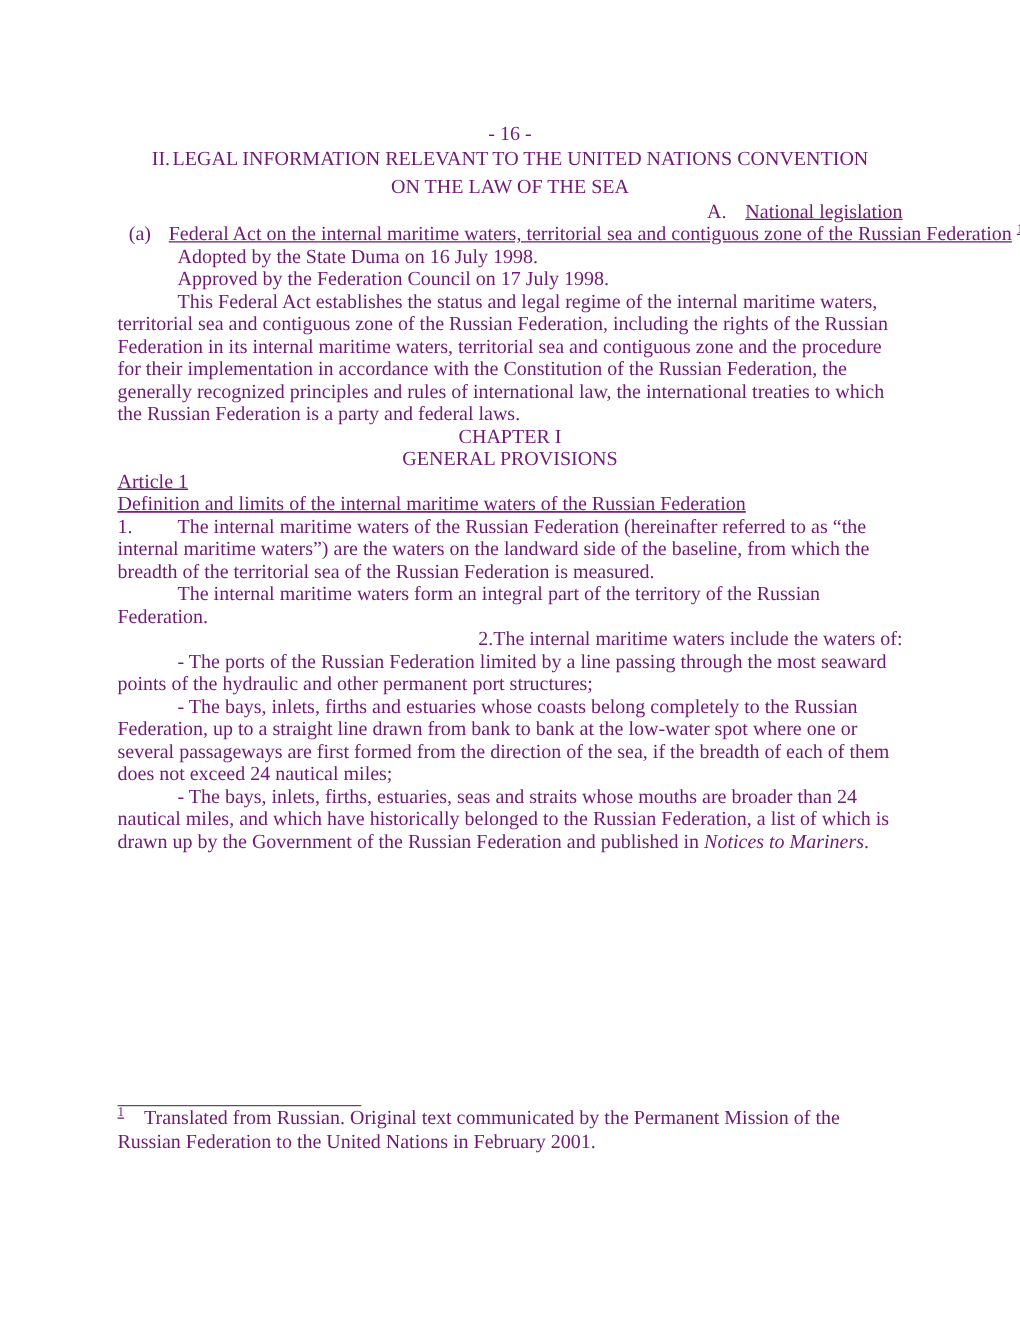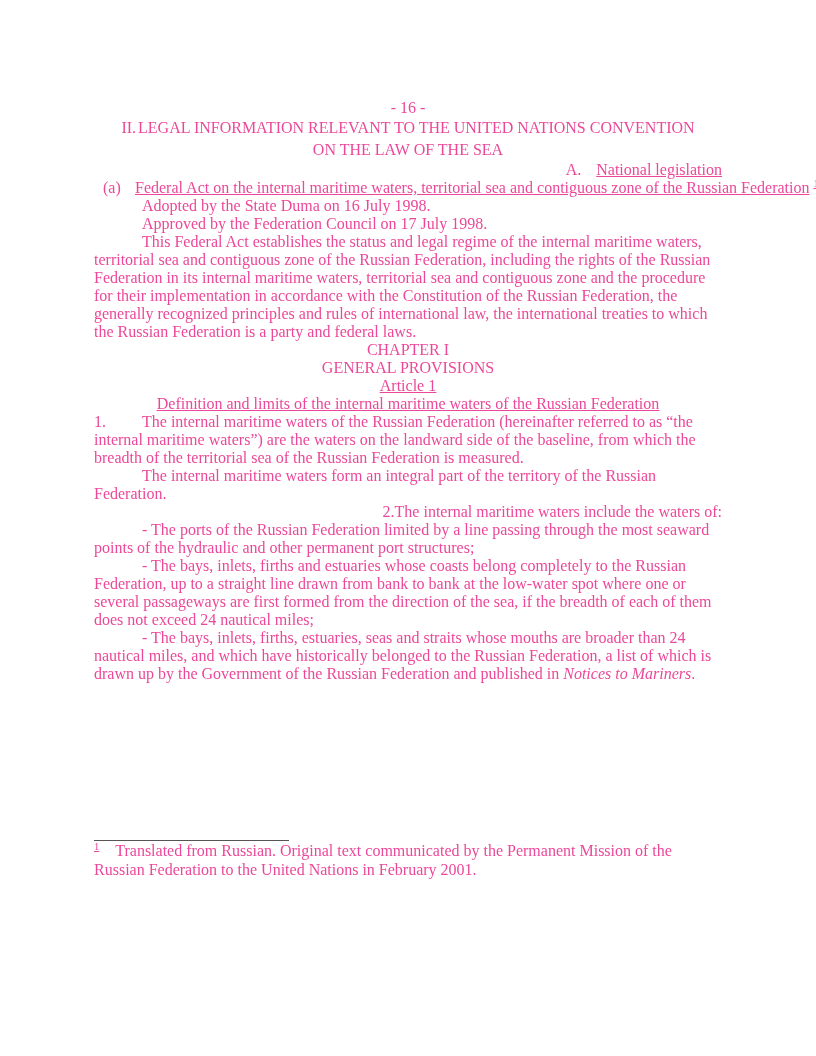--- a/index.html
+++ b/index.html
@@ -7,21 +7,21 @@
     margin: 0;
     padding: 0;
     background: #ffffff;
   }
   .page {
     position: relative;
     width: 816px;
     height: 1056px;
     margin: 0 auto;
     background: #ffffff;
-    color: #ec4899;
+    color: #701a75;
     font-family: "Liberation Serif", "DejaVu Serif", serif;
     font-size: 16px;
     line-height: 18px;
     box-sizing: border-box;
     padding: 99px 94px 0 94px;
     overflow: hidden;
   }
   .page p, .page div { margin: 0; }
 
   .pageno {
@@ -56,37 +56,37 @@
     line-height: 0;
   }
   .act sup.fnref { margin-left: 4px; }
 
   .indent { text-indent: 48px; }
   .adopted { margin-top: 18px; }
   .approved { margin-top: 5px; }
   .intro { margin-top: 7px; }
 
   .chapter { margin-top: 10px; text-align: center; }
-  .article { margin-top: 19px; text-align: center; text-decoration: underline; }
+  .article { margin-top: 19px; text-align: left; text-decoration: underline; }
 
   .numbered { margin-top: 8px; }
   .num {
     display: inline-block;
     width: 48px;
     text-indent: 0;
   }
   .para1b { margin-top: 4px; }
   .para2 { margin-top: 5px; text-align: right; }
   .bullet { margin-top: 6px; }
   .italic { font-style: italic; }
 
   .footnote-area {
     position: absolute;
     left: 94px;
-    top: 840px;
+    top: 884px;
     width: 628px;
   }
   .fn-rule {
     width: 195px;
     height: 0;
     border-top: 1.5px solid #555555;
   }
   .fn-text {
     margin-top: 17px;
     line-height: 19px;

